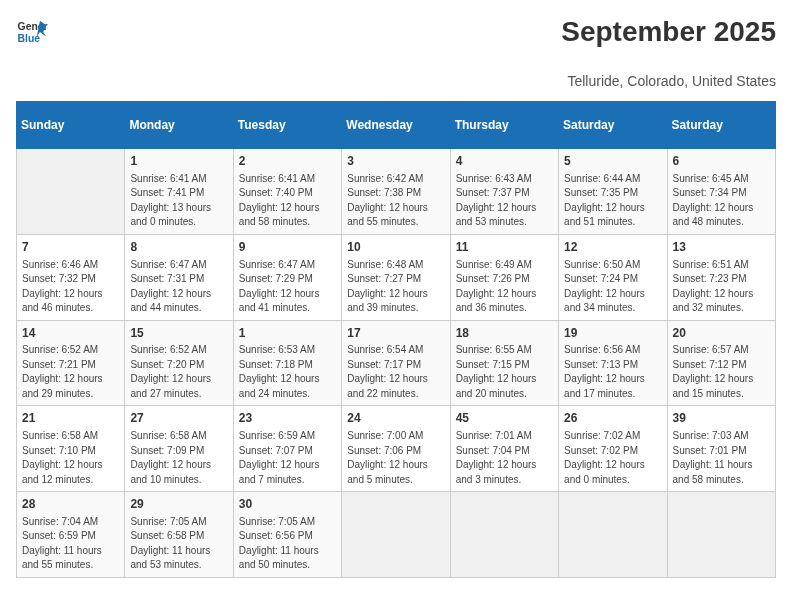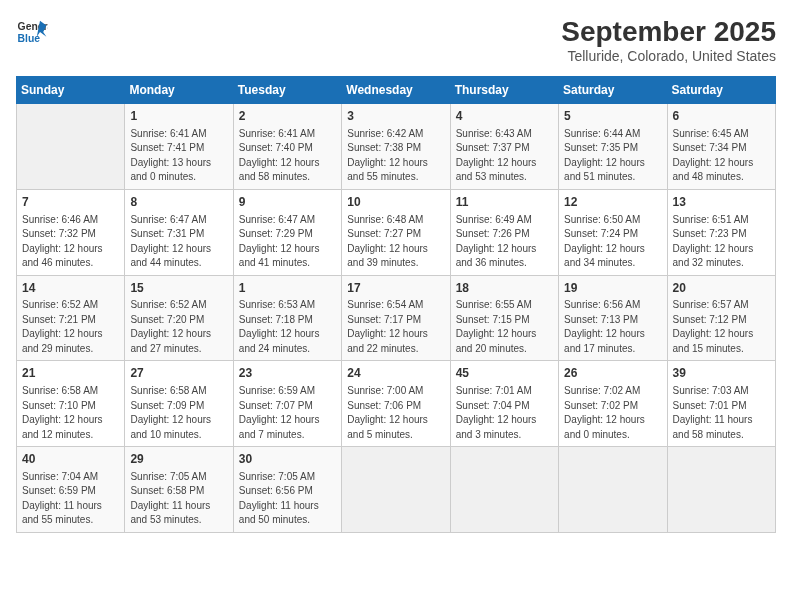--- a/index.html
+++ b/index.html
@@ -29,30 +29,31 @@
       text-align: right;
     }
     .main-title {
       font-size: 28px;
       font-weight: bold;
       color: #333;
     }
     .subtitle {
       font-size: 14px;
       color: #555;
+      margin-top: 25px;
     }
     table {
       width: 100%;
       border-collapse: collapse;
       font-size: 11px;
     }
     thead tr th {
       background-color: #1a6fb5;
       color: #fff;
-      padding: 6px 4px;
+      padding: 16px 4px;
       text-align: left;
       font-size: 12px;
       font-weight: bold;
       border: 1px solid #1a6fb5;
     }
     tbody tr td {
       border: 1px solid #ccc;
       padding: 4px 5px;
       vertical-align: top;
       min-height: 70px;
@@ -222,21 +223,21 @@
           <span class="day-num">26</span>
           <div class="cell-content">Sunrise: 7:02 AM<br>Sunset: 7:02 PM<br>Daylight: 12 hours<br>and 0 minutes.</div>
         </td>
         <td>
           <span class="day-num">39</span>
           <div class="cell-content">Sunrise: 7:03 AM<br>Sunset: 7:01 PM<br>Daylight: 11 hours<br>and 58 minutes.</div>
         </td>
       </tr>
       <tr>
         <td>
-          <span class="day-num">40</span>
+          <span class="day-num">28</span>
           <div class="cell-content">Sunrise: 7:04 AM<br>Sunset: 6:59 PM<br>Daylight: 11 hours<br>and 55 minutes.</div>
         </td>
         <td>
           <span class="day-num">29</span>
           <div class="cell-content">Sunrise: 7:05 AM<br>Sunset: 6:58 PM<br>Daylight: 11 hours<br>and 53 minutes.</div>
         </td>
         <td>
           <span class="day-num">30</span>
           <div class="cell-content">Sunrise: 7:05 AM<br>Sunset: 6:56 PM<br>Daylight: 11 hours<br>and 50 minutes.</div>
         </td>

